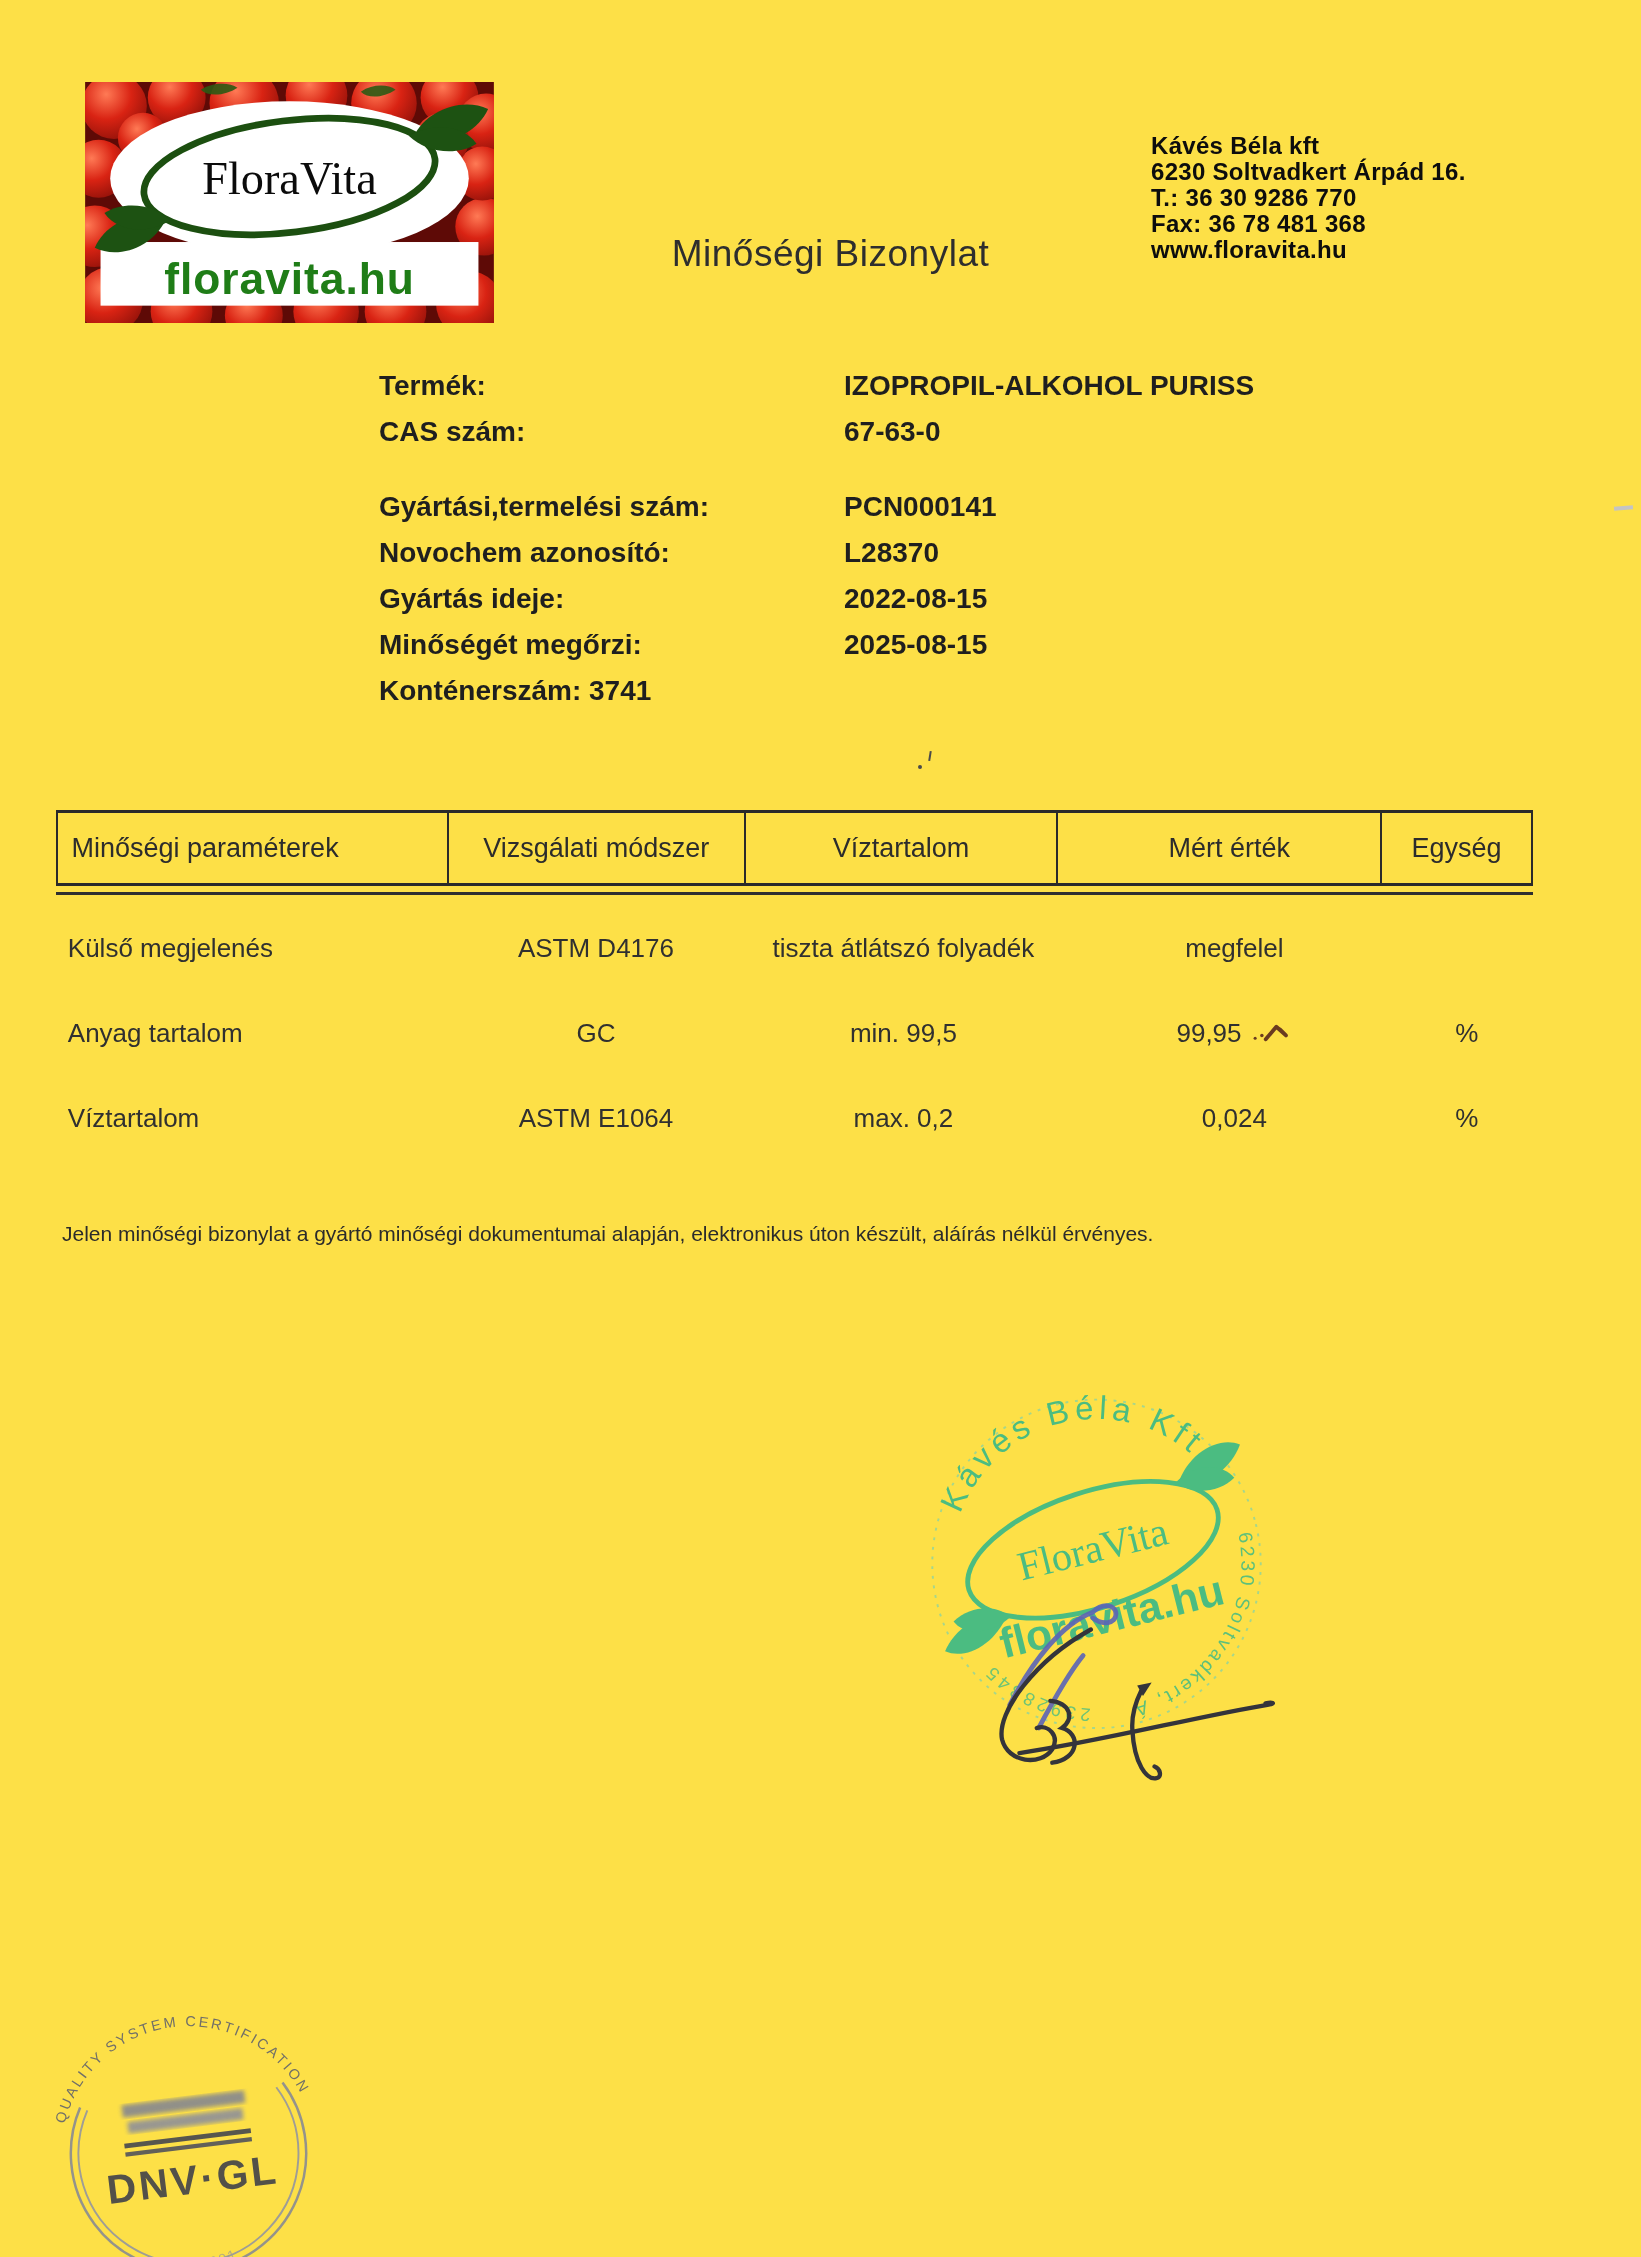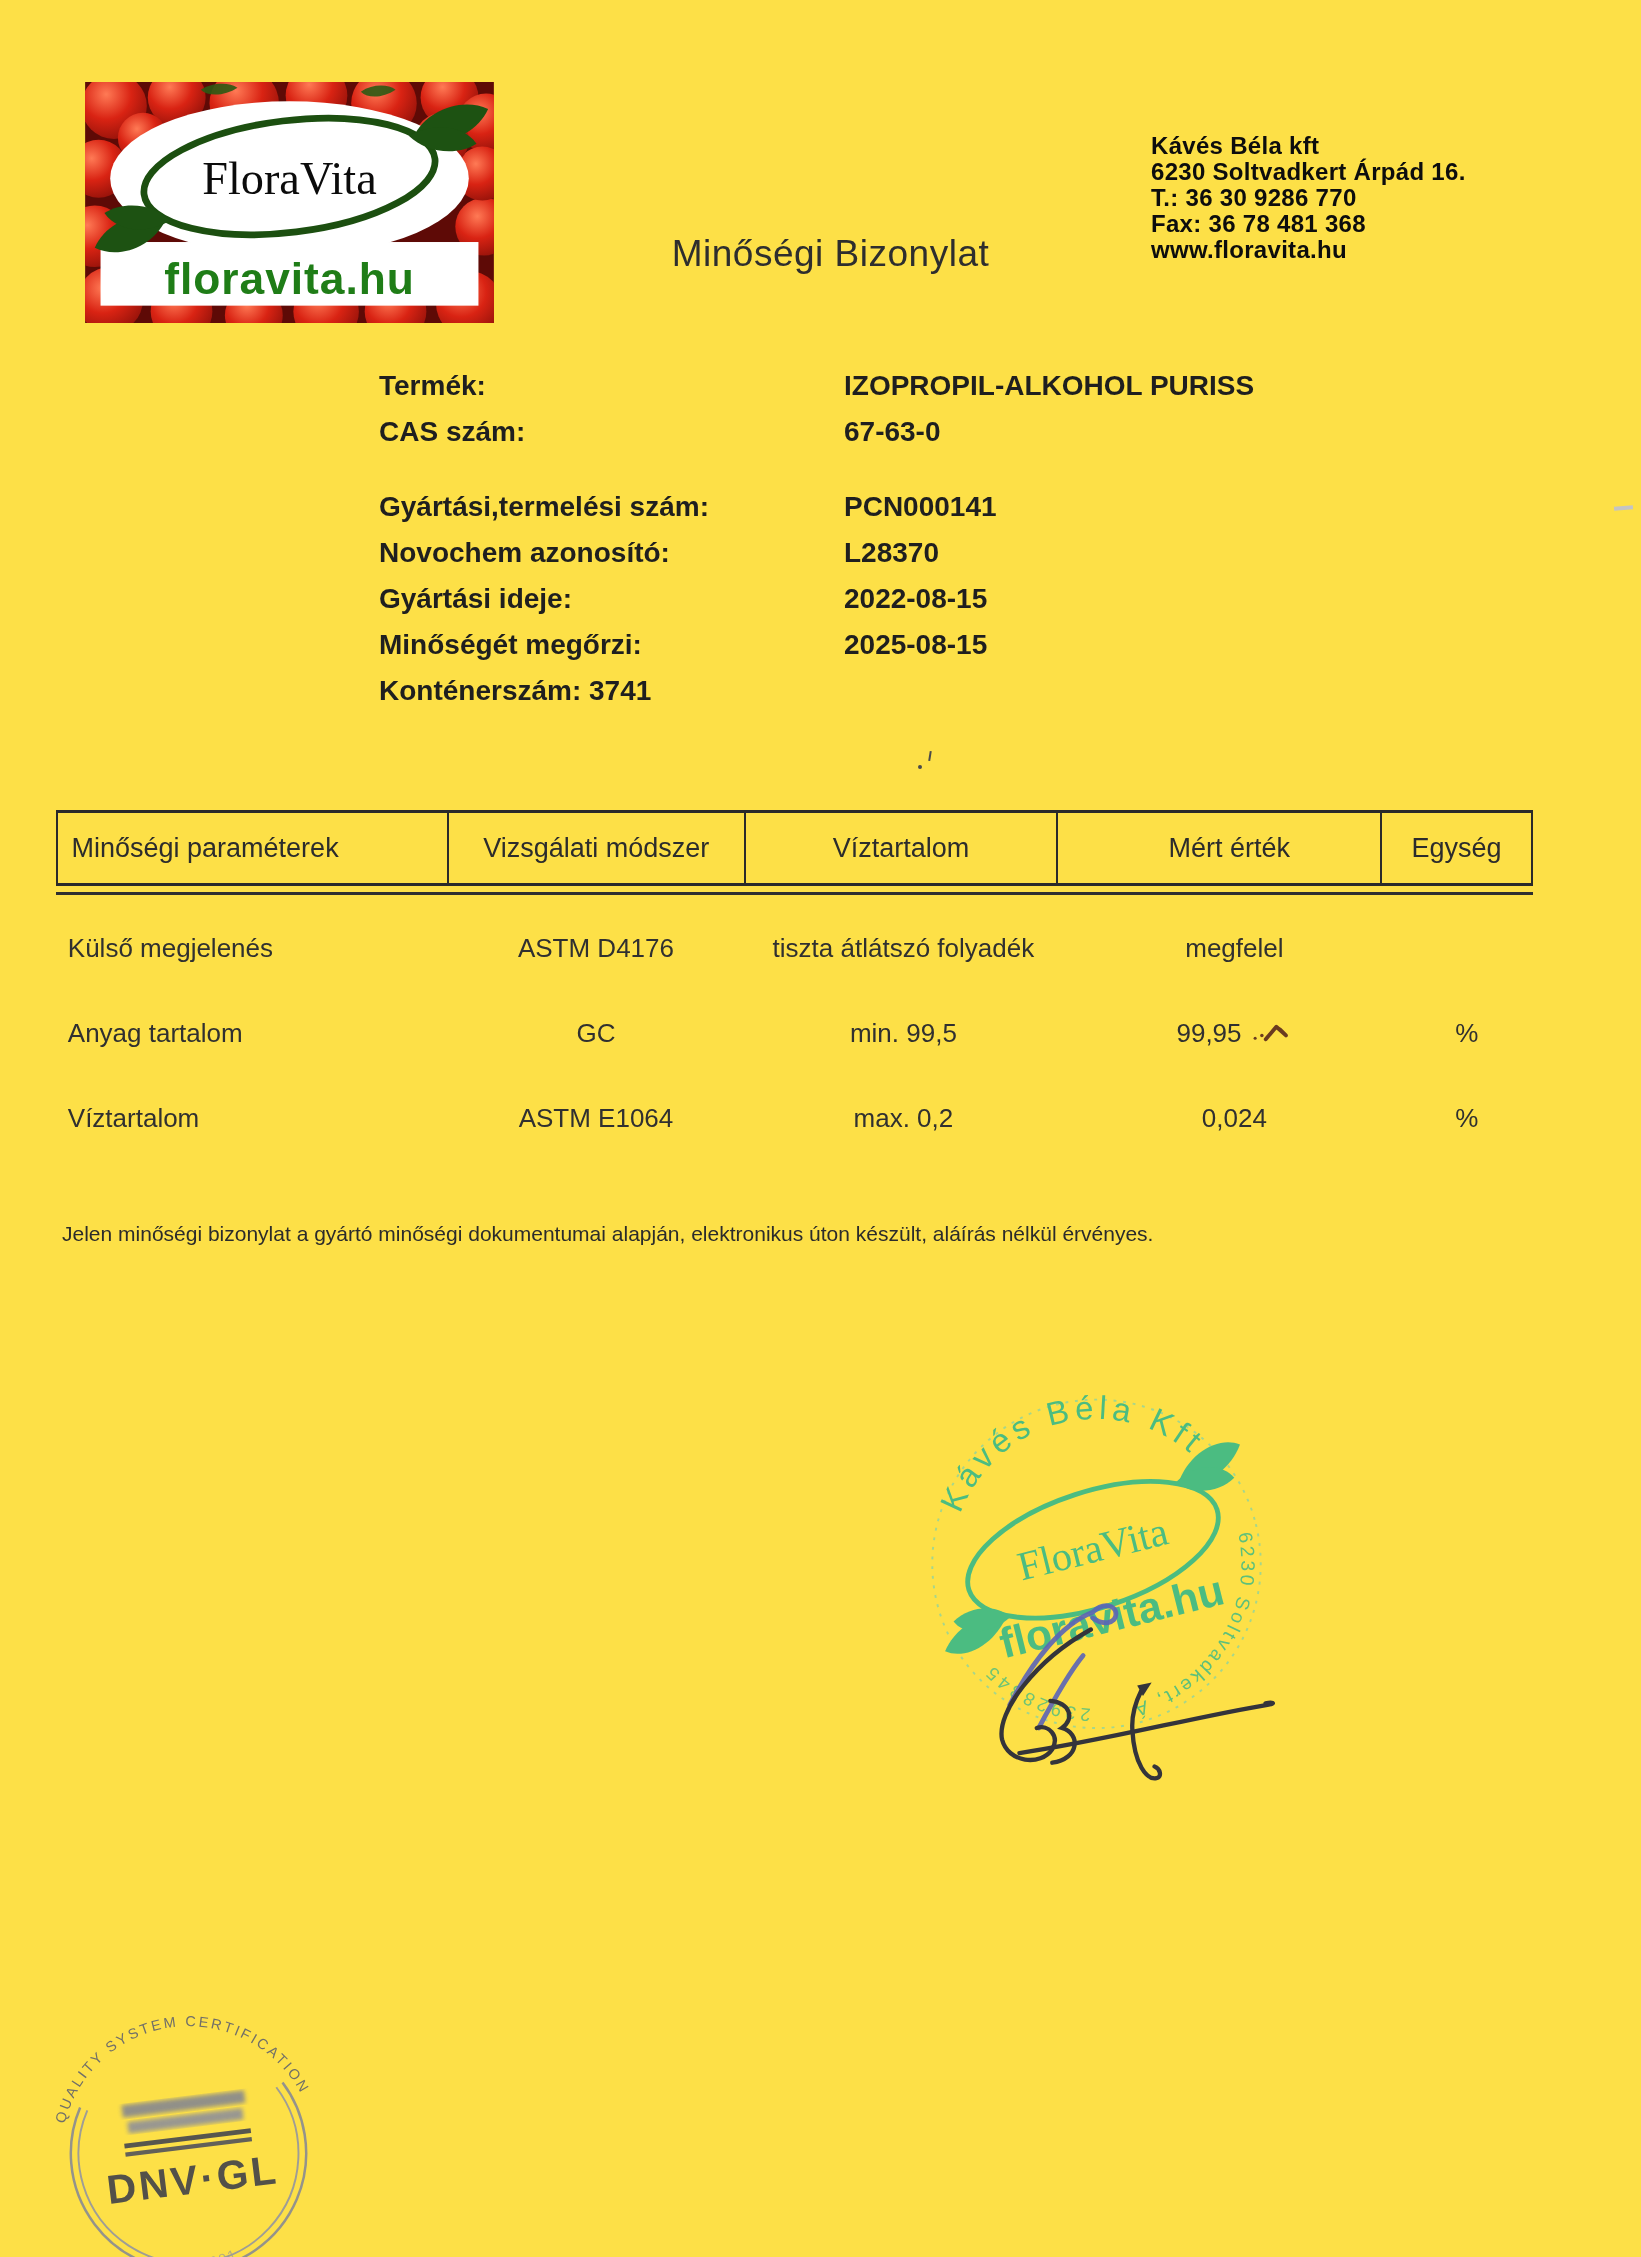--- a/index.html
+++ b/index.html
@@ -131,21 +131,21 @@
     </div>
     <div class="p-row p-gap">
       <span class="lbl">Gyártási,termelési szám:</span>
       <span class="val">PCN000141</span>
     </div>
     <div class="p-row">
       <span class="lbl">Novochem azonosító:</span>
       <span class="val">L28370</span>
     </div>
     <div class="p-row">
-      <span class="lbl">Gyártási ideje:</span>
+      <span class="lbl">Gyártás ideje:</span>
       <span class="val">2022-08-15</span>
     </div>
     <div class="p-row">
       <span class="lbl">Minőségét megőrzi:</span>
       <span class="val">2025-08-15</span>
     </div>
     <div class="p-container">Konténerszám: 3741</div>
   </div>
 
   <div class="qtable">

